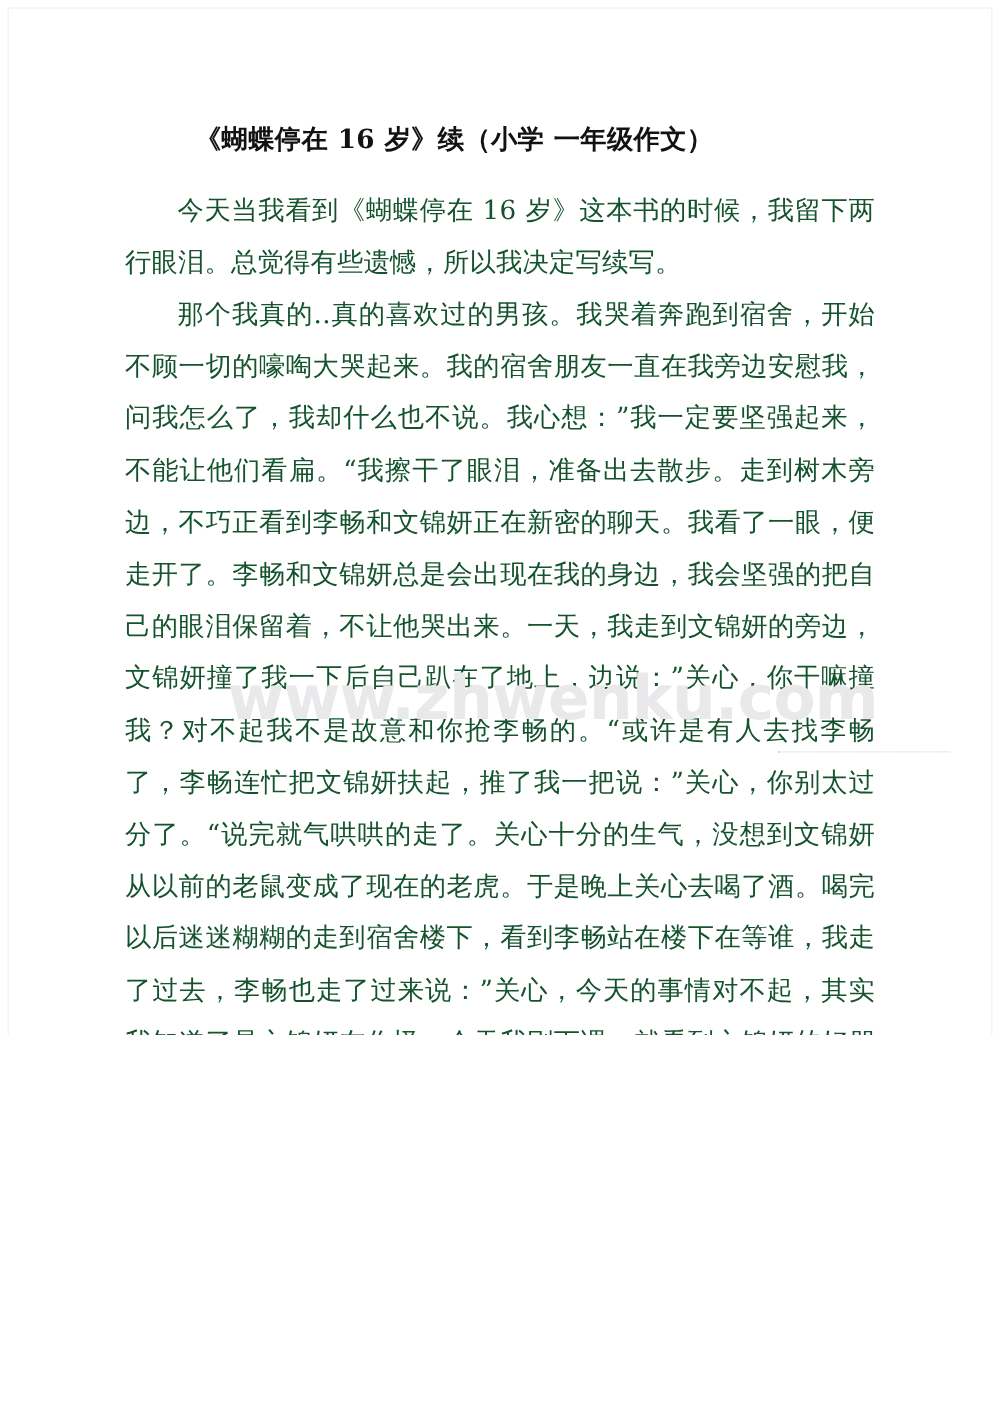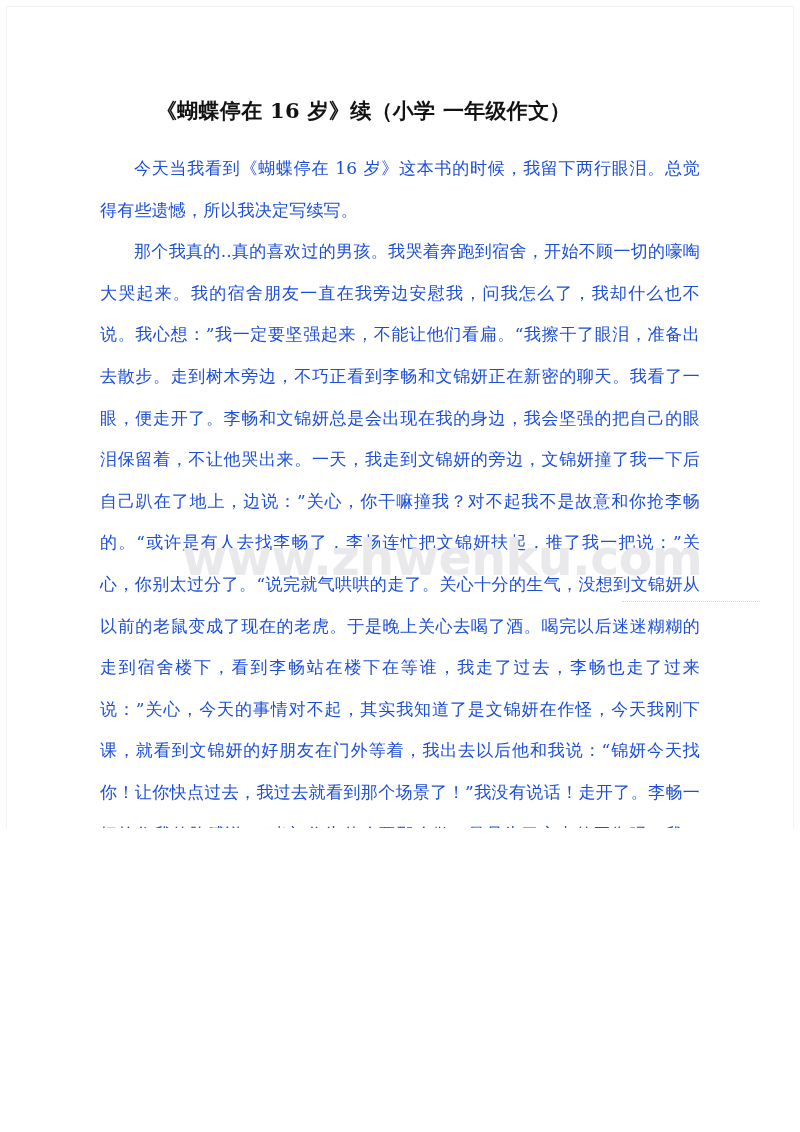--- a/index.html
+++ b/index.html
@@ -66,23 +66,23 @@
     top: 148px;
     left: 0;
     width: 600px;
     margin: 0;
     padding: 0;
   }
 
   .para {
     margin: 0 0 0 0;
     padding: 0;
-    font-size: 17px;
+    font-size: 21px;
     line-height: 41.6px;
-    color: #1d4ed8;
+    color: #14532d;
     text-indent: 2em;
     text-align: justify;
     text-justify: inter-ideograph;
     letter-spacing: 0.2px;
     word-break: break-all;
   }
 
   
   .watermark {
     position: absolute;

